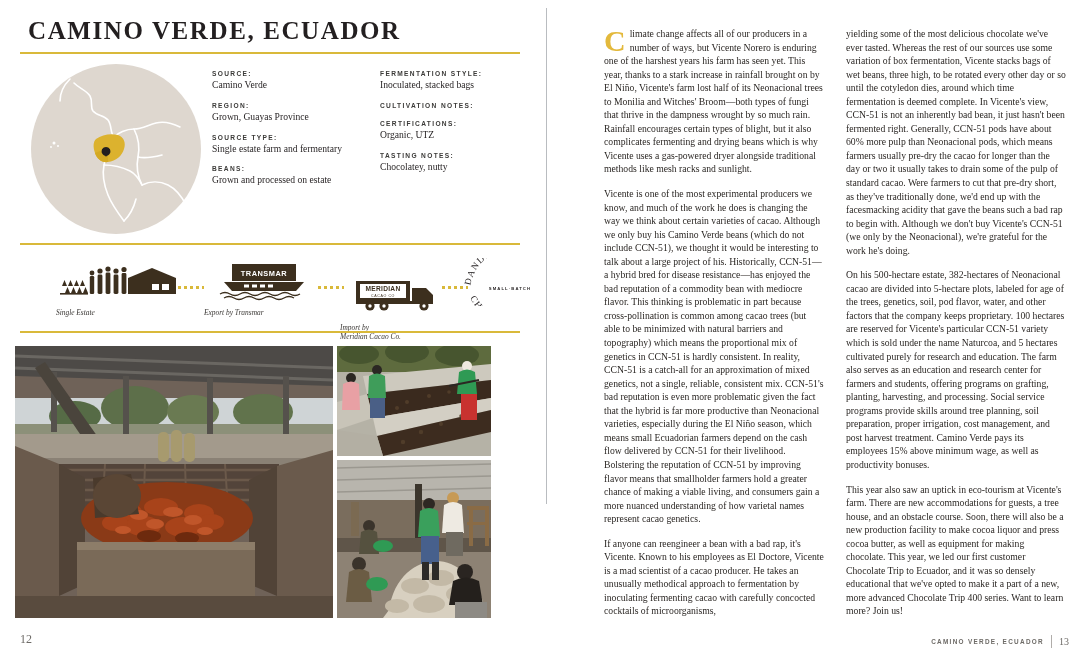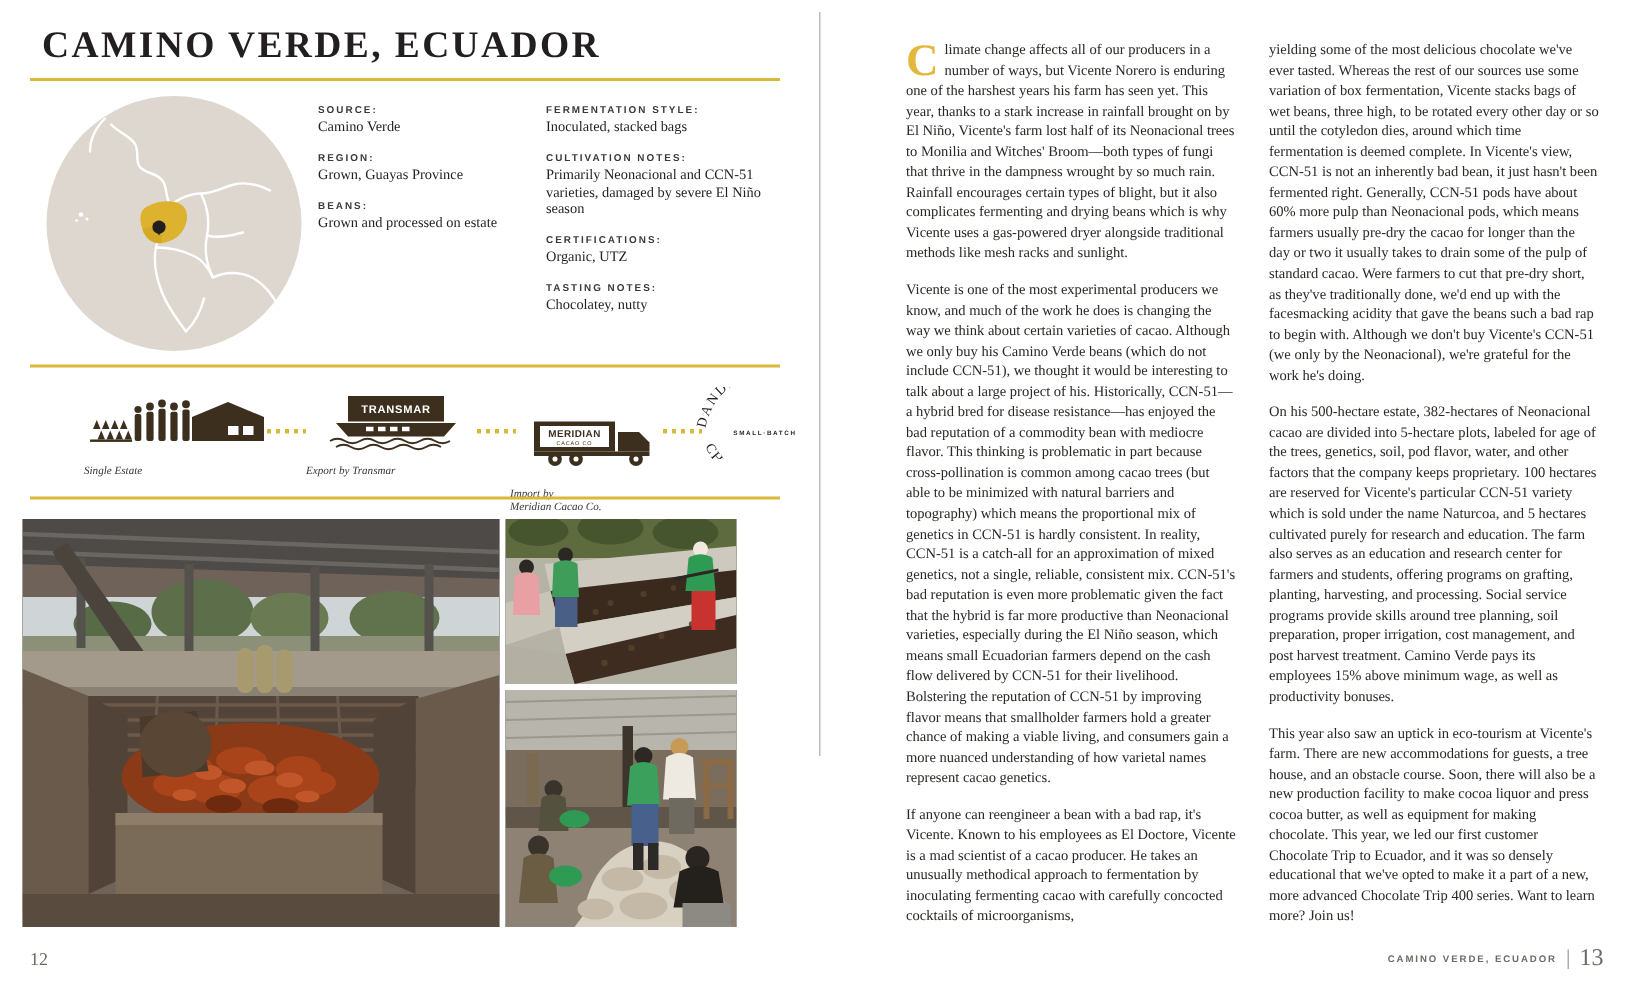--- a/index.html
+++ b/index.html
@@ -67,21 +67,21 @@
   }
   .map-wrap svg { display:block; }
 
   
   .specs {
     position: absolute;
     left: 212px;
     top: 70px;
     width: 320px;
     display: flex;
-    gap: 2px;
+    gap: 18px;
   }
   .spec-col { width: 150px; }
   .spec-block { margin-bottom: 11px; }
   .spec-label {
     font-family: "Liberation Sans", sans-serif;
     font-size: 6.6px;
     letter-spacing: 1.35px;
     font-weight: bold;
     color: #3b3a38;
     text-transform: uppercase;
@@ -191,21 +191,21 @@
     font-family: "Liberation Sans", sans-serif;
     font-size: 6.4px;
     letter-spacing: 1.3px;
     font-weight: bold;
     color: #6d6a66;
     text-transform: uppercase;
   }
   .folio-bar { width: 1px; height: 13px; background: #b0adaa; }
   .folio-num {
     font-family: "Liberation Serif", serif;
-    font-size: 16px;
+    font-size: 10px;
     color: #6d6a66;
   }
 </style>
 </head>
 <body>
 
 <div class="spread">
 
   <div class="page-left">
 
@@ -245,33 +245,36 @@
       <div class="spec-col">
         <div class="spec-block">
           <div class="spec-label">SOURCE:</div>
           <div class="spec-value">Camino Verde</div>
         </div>
         <div class="spec-block">
           <div class="spec-label">REGION:</div>
           <div class="spec-value">Grown, Guayas Province</div>
         </div>
         <div class="spec-block">
+          <div class="spec-label">SOURCE TYPE:</div>
+          <div class="spec-value">Single estate farm and fermentary</div>
+        </div>
+        <div class="spec-block">
           <div class="spec-label">BEANS:</div>
           <div class="spec-value">Grown and processed on estate</div>
         </div>
       </div>
 
       <div class="spec-col">
         <div class="spec-block">
           <div class="spec-label">FERMENTATION STYLE:</div>
           <div class="spec-value">Inoculated, stacked bags</div>
         </div>
         <div class="spec-block">
           <div class="spec-label">CULTIVATION NOTES:</div>
-          <div class="spec-value">Primarily Neonacional and CCN-51 varieties, damaged by severe El Niño season</div>
         </div>
         <div class="spec-block">
           <div class="spec-label">CERTIFICATIONS:</div>
           <div class="spec-value">Organic, UTZ</div>
         </div>
         <div class="spec-block">
           <div class="spec-label">TASTING NOTES:</div>
           <div class="spec-value">Chocolatey, nutty</div>
         </div>
       </div>

